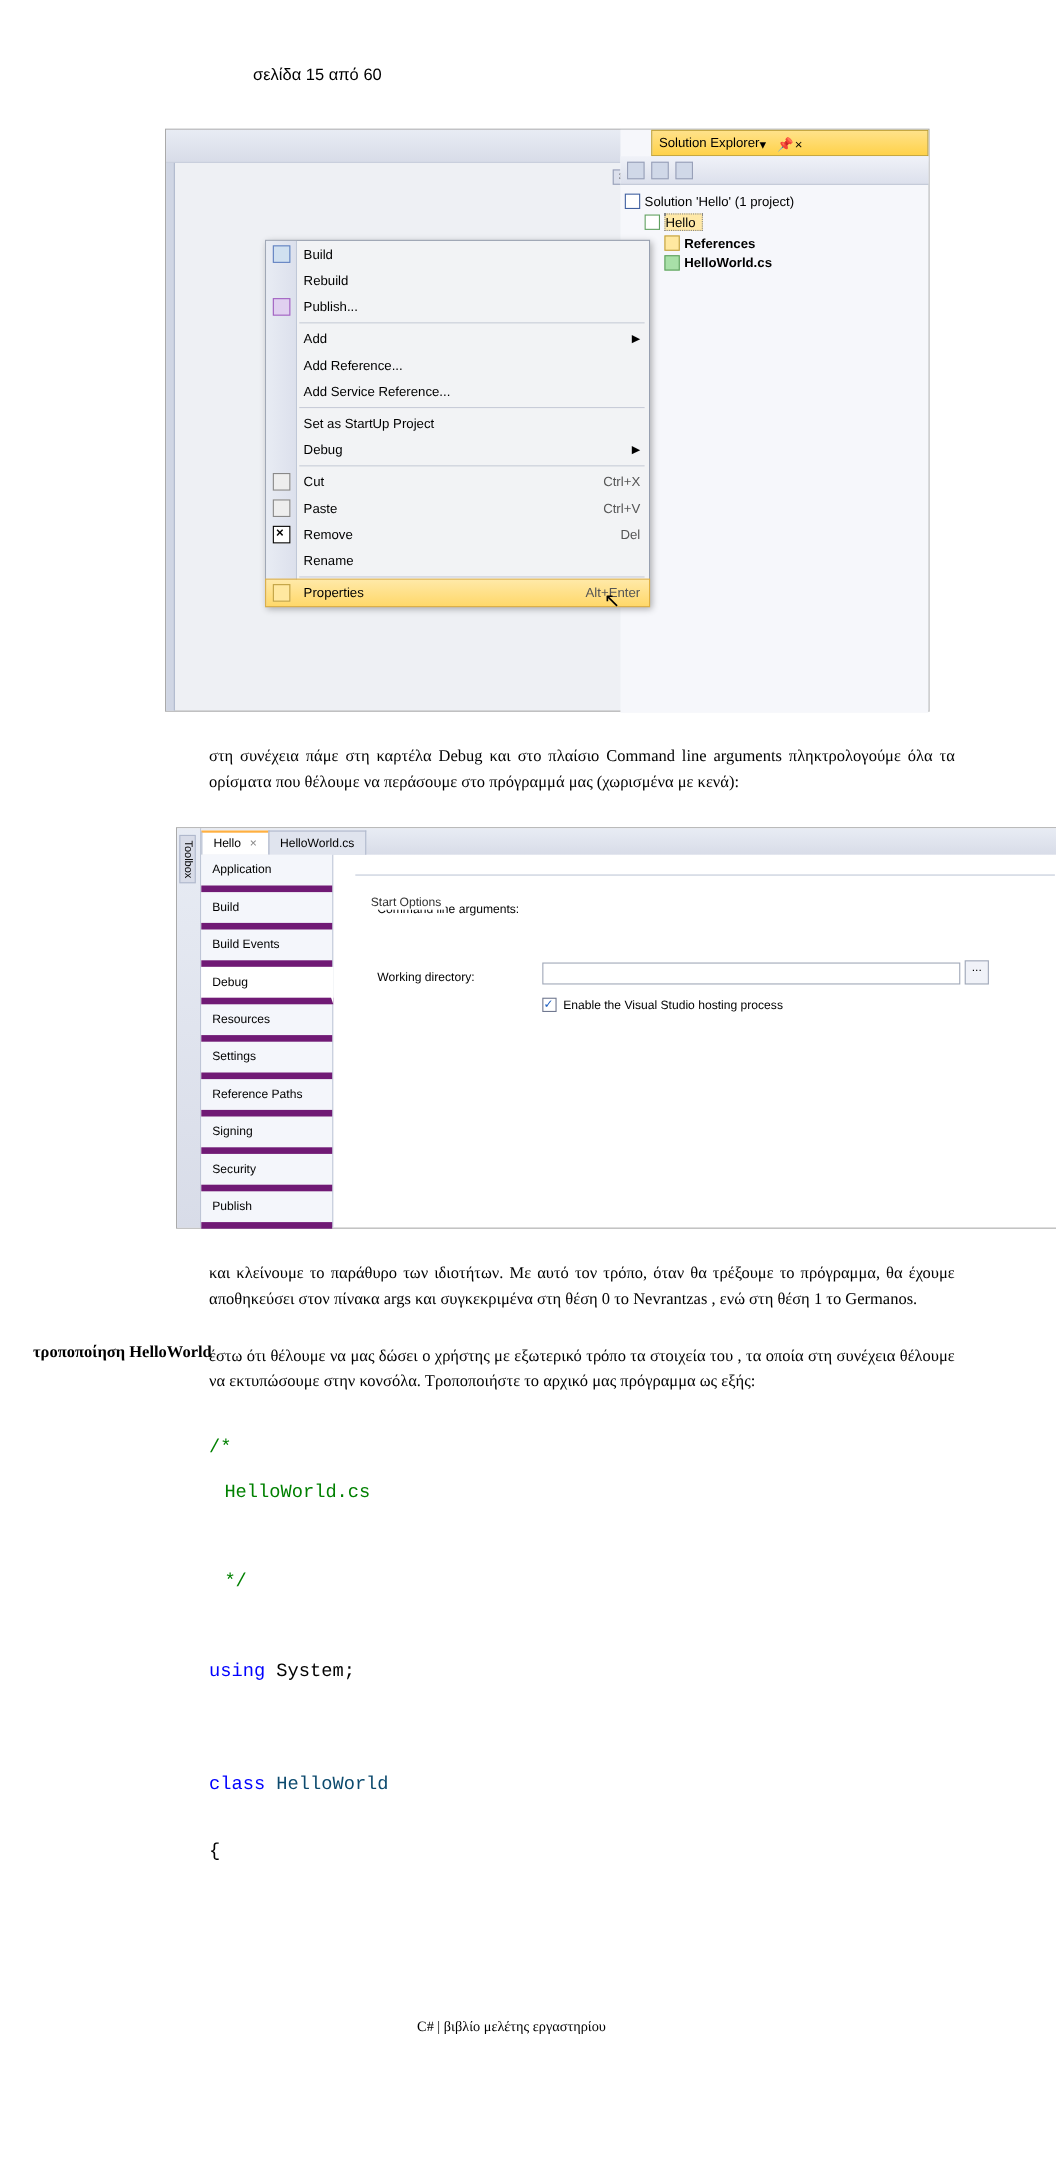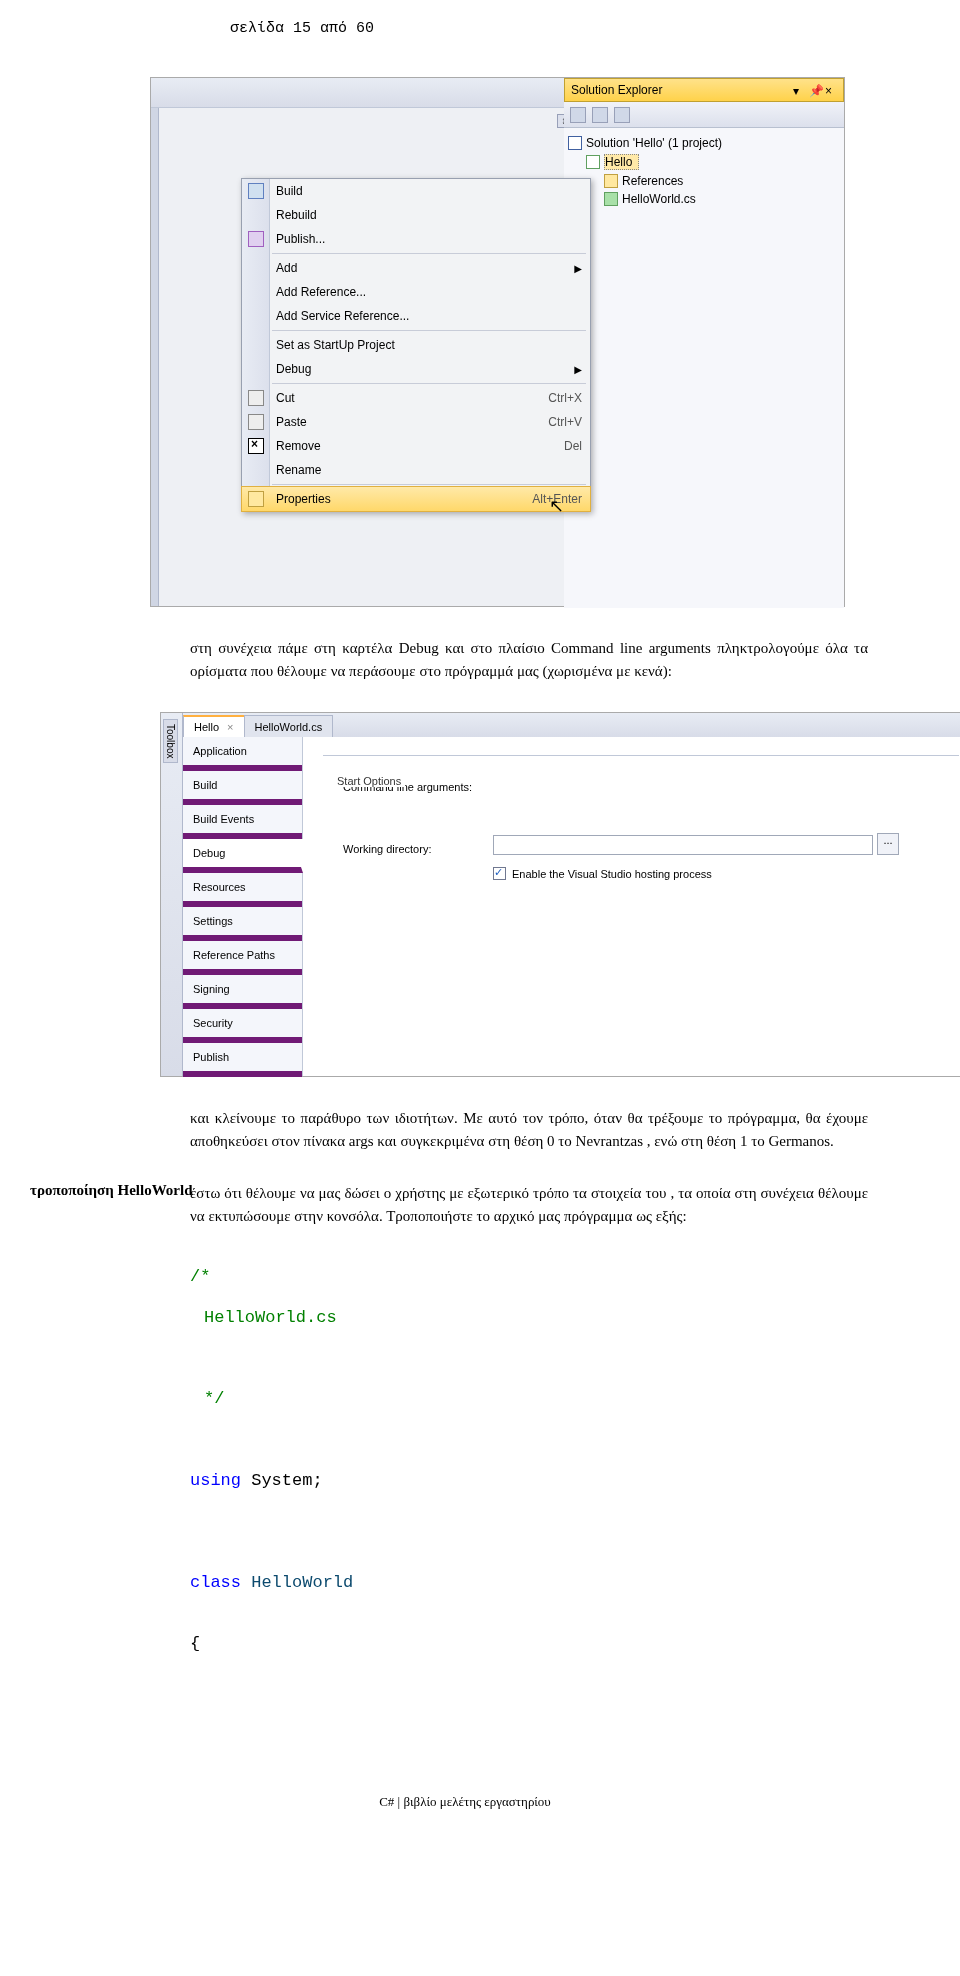--- a/index.html
+++ b/index.html
@@ -1,38 +1,38 @@
 <!DOCTYPE html>
 <html><head>
 <meta charset="utf-8">
 <style>
   * { box-sizing: border-box; margin: 0; padding: 0; }
   body { font-family: Georgia, 'Times New Roman', serif; background: #fff; color: #000; width: 960px; }
   
   .page { padding: 0 80px 40px 50px; position: relative; }
-  .page-header { font-family: Liberation Mono, monospace; font-size: 15px; padding: 20px 0 10px 180px; }
+  .page-header { font-family: Liberation Sans, sans-serif; font-size: 15px; padding: 20px 0 10px 180px; margin-top: 40px; }
   
   .screenshot { margin: 30px 0 30px 100px; position: relative; }
   .ss1 { width: 695px; height: 530px; border: 1px solid #aaa; background: #eef0f4; position: relative; }
   .ss1-top { height: 30px; border-bottom: 1px solid #c0c8d8; background: linear-gradient(#e8ecf4,#d8dce8); }
   .ss1-solexp { position: absolute; right: 0; top: 0; width: 280px; height: 530px; background: #f6f7fb; }
-  .solexp-title { background: linear-gradient(#ffe28a,#ffd24a); border: 1px solid #c0a030; height: 24px; display: flex; align-items: center; justify-content: space-between; padding: 0 6px; font: 12px 'Segoe UI', Tahoma, sans-serif; }
+  .solexp-title { background: linear-gradient(#ffe28a,#ffd24a); border: 1px solid #c0a030; height: 24px; display: flex; align-items: center; padding: 0 6px; font: 12px 'Segoe UI', Tahoma, sans-serif; margin-left: 28px; }
   .solexp-title .icons { display: flex; gap: 4px; }
   .solexp-title .icons span { width: 12px; height: 12px; display: inline-block; }
   .solexp-toolbar { height: 26px; background: linear-gradient(#f0f2f8,#dce0ec); border-bottom: 1px solid #b8c0d0; display: flex; align-items: center; padding: 0 6px; gap: 6px; }
   .solexp-toolbar span { width: 16px; height: 16px; background: #d0d8e8; border: 1px solid #98a0b8; }
   .tree { font: 12px 'Segoe UI', Tahoma, sans-serif; padding: 6px 4px; }
   .tree-item { display: flex; align-items: center; gap: 4px; padding: 2px 0; }
   .tree-icon { width: 14px; height: 14px; display: inline-block; }
   .solution-icon { background: #fff; border: 1px solid #4060a0; }
   .proj-icon { background: #fff; border: 1px solid #60a060; }
   .folder-icon { background: #ffe8a0; border: 1px solid #c0a040; }
   .cs-icon { background: #a8e0a8; border: 1px solid #60a060; }
   .tree .indent1 { padding-left: 18px; }
-  .tree .indent2 { padding-left: 36px; }
+  .tree .indent2 { padding-left: 36px; font-weight: bold; }
   .tree .selected { background: #ffe9a8; border: 1px dotted #888; padding-right: 6px; }
   
   .context-menu { position: absolute; left: 90px; top: 100px; width: 350px; background: #f2f3f5; border: 1px solid #98a0b0; box-shadow: 2px 2px 6px rgba(0,0,0,0.3); font: 12px 'Segoe UI', Tahoma, sans-serif; }
   .cm-iconcol { position: absolute; left: 0; top: 0; bottom: 0; width: 28px; background: linear-gradient(90deg,#e8ecf4,#dce0ec); border-right: 1px solid #c0c8d8; }
   .cm-items { position: relative; }
   .cm-item { display: flex; align-items: center; height: 24px; padding: 0 8px 0 34px; position: relative; }
   .cm-item .shortcut { margin-left: auto; color: #555; text-align: center; }
   .cm-item .submenu-arrow { margin-left: auto; font-size: 10px; }
   .cm-sep { height: 1px; background: #c8ccd8; margin: 2px 4px 2px 30px; }
   .cm-item.highlight { background: linear-gradient(#ffe9a8,#ffd86a); border: 1px solid #e0b040; margin: -1px; height: 26px; }

